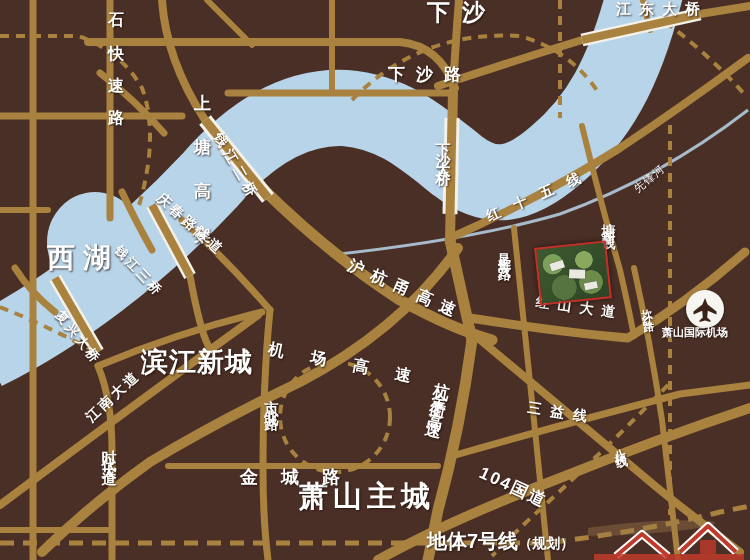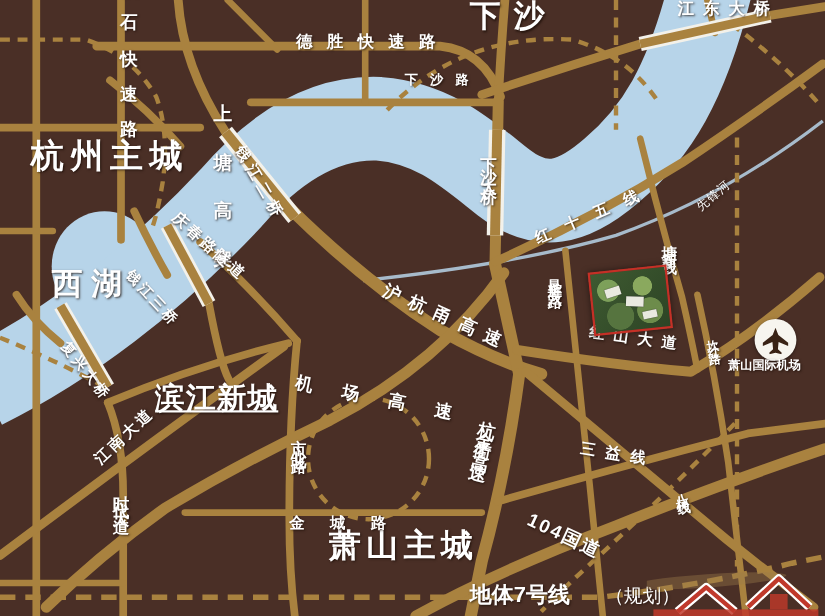--- a/index.html
+++ b/index.html
@@ -99,55 +99,53 @@
       <path d="M152,205 L190,276" stroke="#a9823f" stroke-width="8" fill="none"></path>
       <path d="M55,278 L98,352" stroke="#f3f1ea" stroke-width="13" fill="none"></path>
       <path d="M55,278 L98,352" stroke="#a9823f" stroke-width="8" fill="none"></path>
       <path d="M452,118 L450,214" stroke="#f3f1ea" stroke-width="15" fill="none"></path>
       <path d="M452,118 L450,214" stroke="#a9823f" stroke-width="9" fill="none"></path>
       <path d="M582,40 L700,14" stroke="#f3f1ea" stroke-width="13" fill="none"></path>
       <path d="M582,40 L700,14" stroke="#a9823f" stroke-width="8" fill="none"></path>
     </g>
   </svg>
 
-  <div class="lbl big" style="left:28px;top:128px;font-size:30px;letter-spacing:6px;">杭州主城</div>
-  <div class="lbl big" style="left:427px;top:1px;font-size:28px;letter-spacing:12px;">下沙</div>
+  <div class="lbl big" style="left:427px;top:1px;font-size:23px;letter-spacing:12px;">下沙</div>
   <div class="lbl big" style="left:47px;top:244px;font-size:28px;letter-spacing:8px;text-align:right;">西湖</div>
-  <div class="lbl big" style="left:141px;top:349px;font-size:27px;letter-spacing:1px;text-decoration:underline;">滨江新城</div>
+  <div class="lbl big" style="left:141px;top:349px;font-size:27px;letter-spacing:1px;">滨江新城</div>
   <div class="lbl big" style="left:299px;top:482px;font-size:29px;letter-spacing:5px;text-align:center;">萧山主城</div>
 
   <div class="lbl v" style="left:108px;top:-32px;font-size:16px;letter-spacing:32px;">秋石快速路</div>
   <div class="lbl v" style="left:194px;top:80px;font-size:17px;letter-spacing:44px;">上塘高架</div>
-  <div class="lbl" style="left:269px;top:31px;font-size:15px;letter-spacing:13px;">德胜快速路</div>
-  <div class="lbl" style="left:368px;top:66px;font-size:12px;letter-spacing:11px;">下沙路</div>
+  <div class="lbl" style="left:388px;top:66px;font-size:17px;letter-spacing:11px;">下沙路</div>
   <div class="lbl" style="left:616px;top:1px;font-size:15px;letter-spacing:8px;">江东大桥</div>
   <div class="lbl rot" style="left:224px;top:130px;font-size:14px;letter-spacing:5px;transform:rotate(60deg);">钱江二桥</div>
   <div class="lbl rot" style="left:164px;top:190px;font-size:14px;letter-spacing:3px;transform:rotate(42deg);">庆春路隧道</div>
   <div class="lbl rot" style="left:122px;top:243px;font-size:13px;letter-spacing:3px;transform:rotate(47deg);">钱江三桥</div>
   <div class="lbl rot" style="left:64px;top:308px;font-size:13px;letter-spacing:3px;transform:rotate(52deg);">复兴大桥</div>
   <div class="lbl rot" style="left:83px;top:414px;font-size:14px;letter-spacing:3px;transform:rotate(-43deg);">江南大道</div>
   <div class="lbl v" style="left:102px;top:438px;font-size:15px;letter-spacing:7px;">时代大道</div>
   <div class="lbl v" style="left:265px;top:388px;font-size:14px;letter-spacing:6px;">市心北路</div>
-  <div class="lbl" style="left:263px;top:468px;font-size:14px;letter-spacing:23px;">金城路</div>
+  <div class="lbl" style="left:240px;top:468px;font-size:18px;letter-spacing:23px;">金城路</div>
   <div class="lbl rot" style="left:270px;top:341px;font-size:16px;letter-spacing:27px;transform:rotate(11deg);">机场高速</div>
   <div class="lbl rot" style="left:352px;top:257px;font-size:16px;letter-spacing:9px;transform:rotate(24deg);">沪杭甬高速</div>
   <div class="lbl v" style="left:438px;top:370px;font-size:16px;letter-spacing:10px;transform:rotate(12deg);transform-origin:50% 0;">杭金衢高速</div>
   <div class="lbl v" style="left:436px;top:132px;font-size:15px;letter-spacing:9px;">下沙大桥</div>
   <div class="lbl rot" style="left:484px;top:210px;font-size:14px;letter-spacing:15px;transform:rotate(-23deg);">红十五线</div>
   <div class="lbl rot" style="left:632px;top:186px;font-size:11px;letter-spacing:1px;transform:rotate(-40deg);font-weight:400;">先锋河</div>
   <div class="lbl v" style="left:602px;top:211px;font-size:14px;letter-spacing:7px;">塘新线</div>
   <div class="lbl v" style="left:498px;top:243px;font-size:13px;letter-spacing:5px;">垦辉六路</div>
   <div class="lbl rot" style="left:537px;top:294px;font-size:14px;letter-spacing:8px;transform:rotate(8deg);">红山大道</div>
   <div class="lbl v" style="left:639px;top:300px;font-size:11px;letter-spacing:6px;transform:rotate(-8deg);transform-origin:50% 0;">坎红路</div>
   <div class="lbl rot" style="left:529px;top:400px;font-size:14px;letter-spacing:9px;transform:rotate(9deg);">三益线</div>
   <div class="lbl rot" style="left:484px;top:464px;font-size:17px;letter-spacing:2px;font-weight:800;transform:rotate(25deg);">104国道</div>
   <div class="lbl v" style="left:610px;top:440px;font-size:12px;letter-spacing:3px;transform:rotate(-14deg);transform-origin:50% 0;">八柯线</div>
 
   <div class="lbl" style="left:427px;top:531px;font-size:20px;font-weight:800;">
-    <span>地体7号线</span><span style="font-size:17px;font-weight:400;margin-left:32px;">（规划）</span>
+    <span>地体7号线</span><span style="font-size:14px;font-weight:700;">（规划）</span>
   </div>
 
   <div class="site">
     <div class="bld" style="left:12px;top:14px;width:14px;height:8px;transform:rotate(-12deg);"></div>
     <div class="bld" style="left:30px;top:24px;width:16px;height:9px;transform:rotate(8deg);"></div>
     <div class="bld" style="left:44px;top:38px;width:13px;height:7px;transform:rotate(-6deg);"></div>
   </div>
 
   <div class="airport">
     <svg width="26" height="26" viewBox="-13 -13 26 26">

